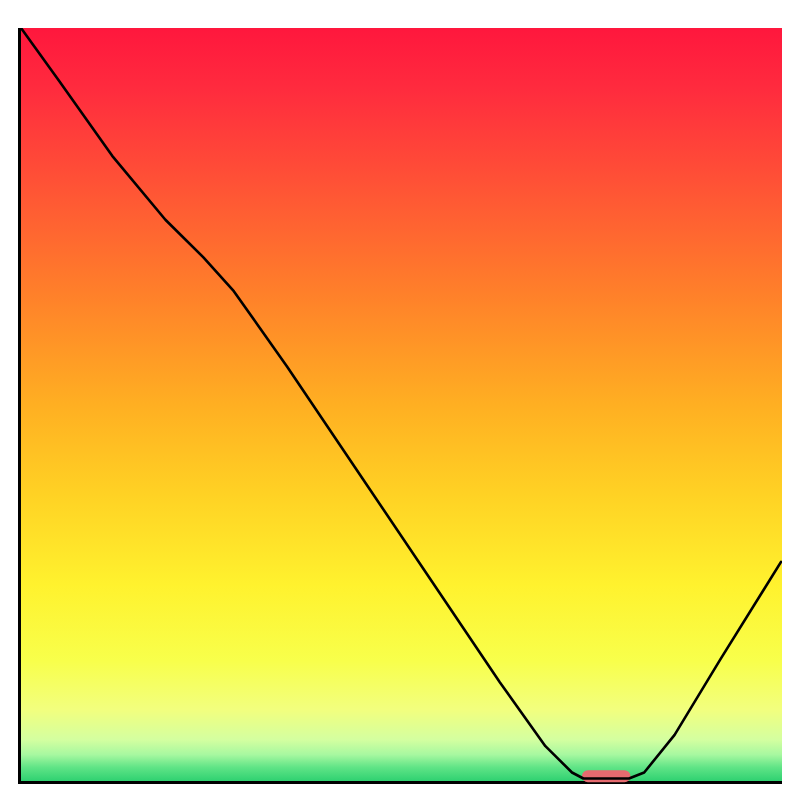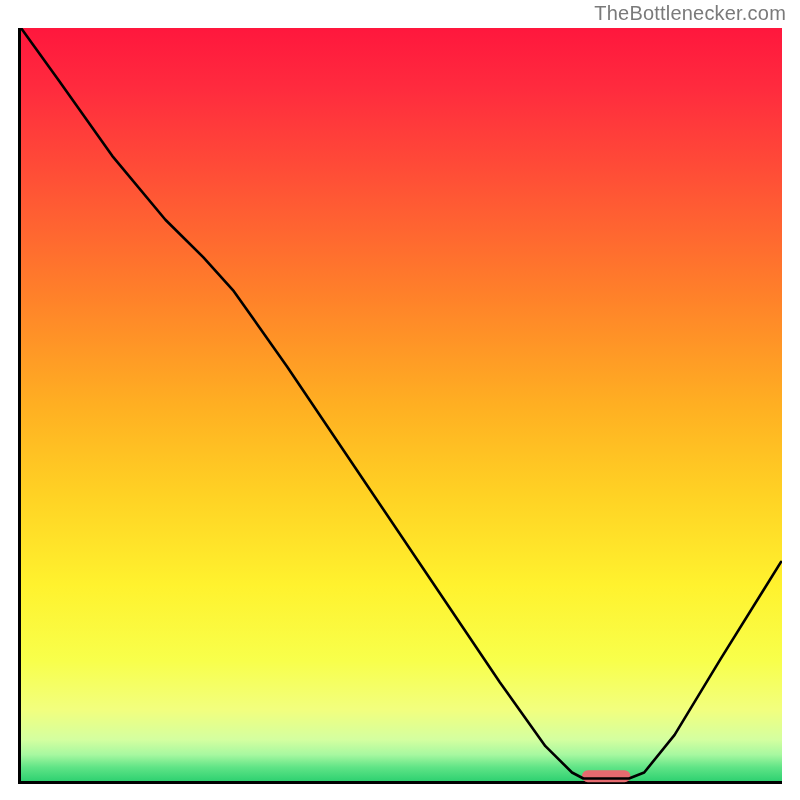--- a/index.html
+++ b/index.html
@@ -30,21 +30,20 @@
     top: 28px;
     width: 764px;
     height: 756px;
   }
   svg { display: block; }
 </style>
 </head>
 <body>
 
 <div class="wrap">
-  <div class="attrib">TheBottlenecker.com</div>
 
   <div class="plot">
     <svg id="chart-svg" width="764" height="756" viewBox="0 0 764 756">
         <defs>
           <linearGradient id="bg-grad" x1="0" y1="0" x2="0" y2="1">
             <stop offset="0.00%" stop-color="#ff173d"></stop>
             <stop offset="8.00%" stop-color="#ff2b3e"></stop>
             <stop offset="20.00%" stop-color="#ff5036"></stop>
             <stop offset="35.00%" stop-color="#ff7f2a"></stop>
             <stop offset="50.00%" stop-color="#ffaf22"></stop>

